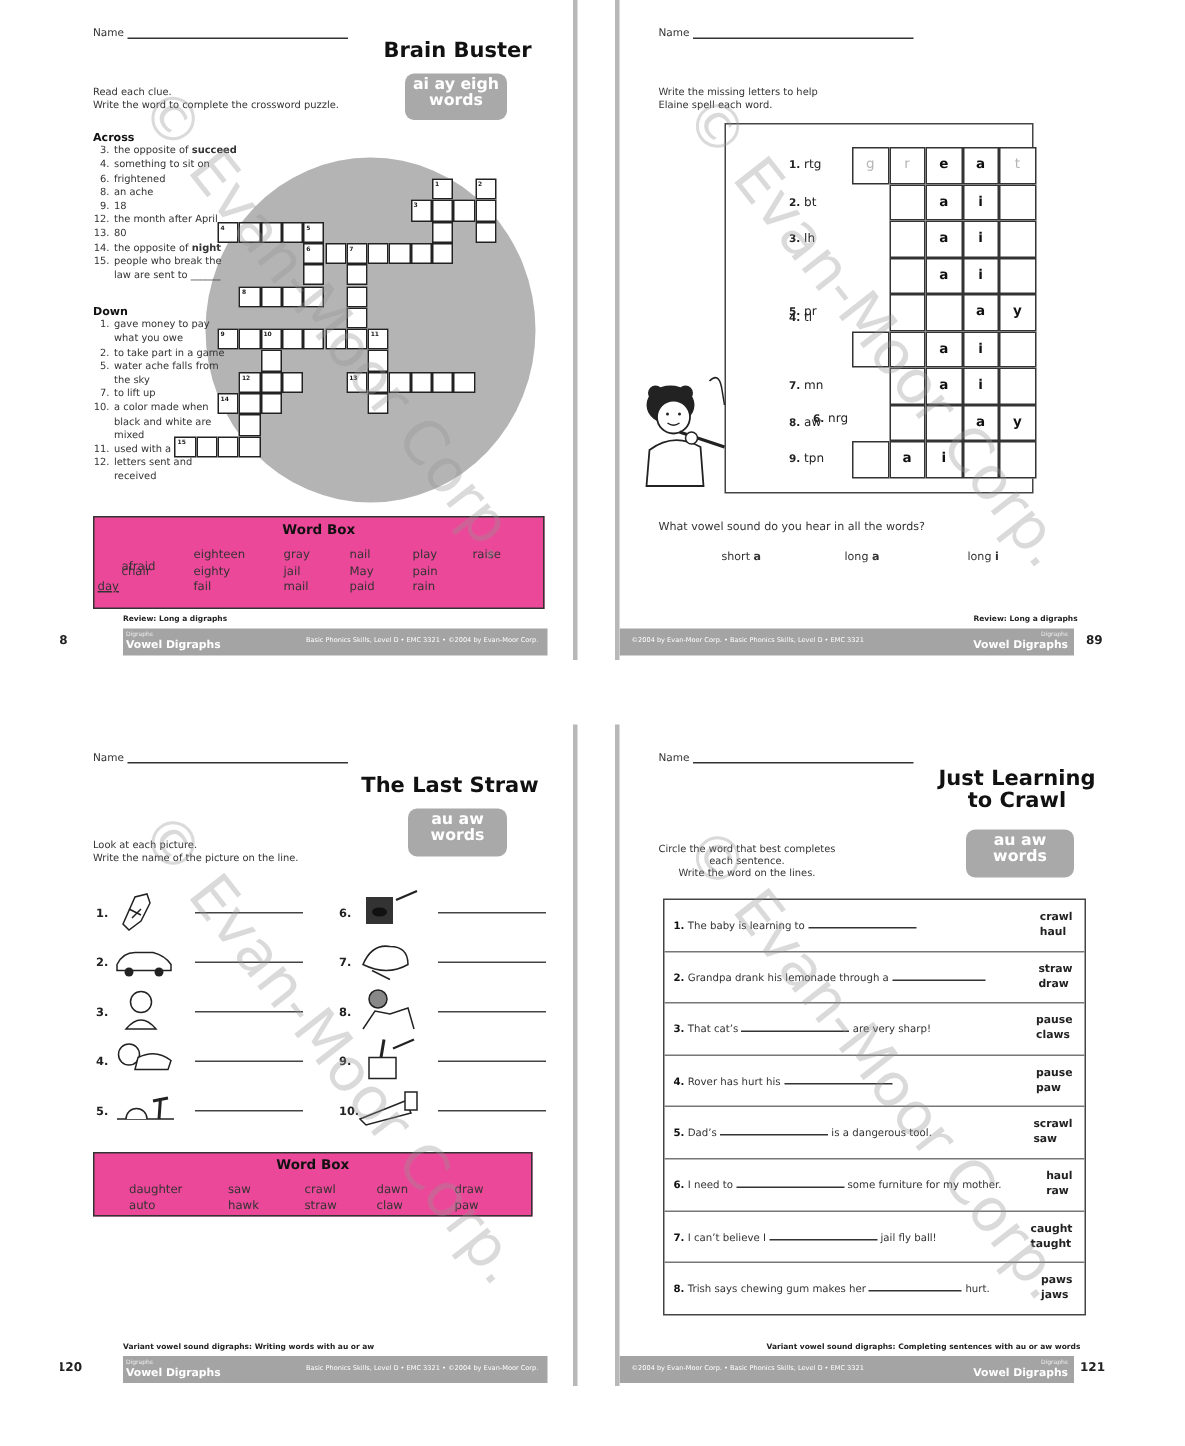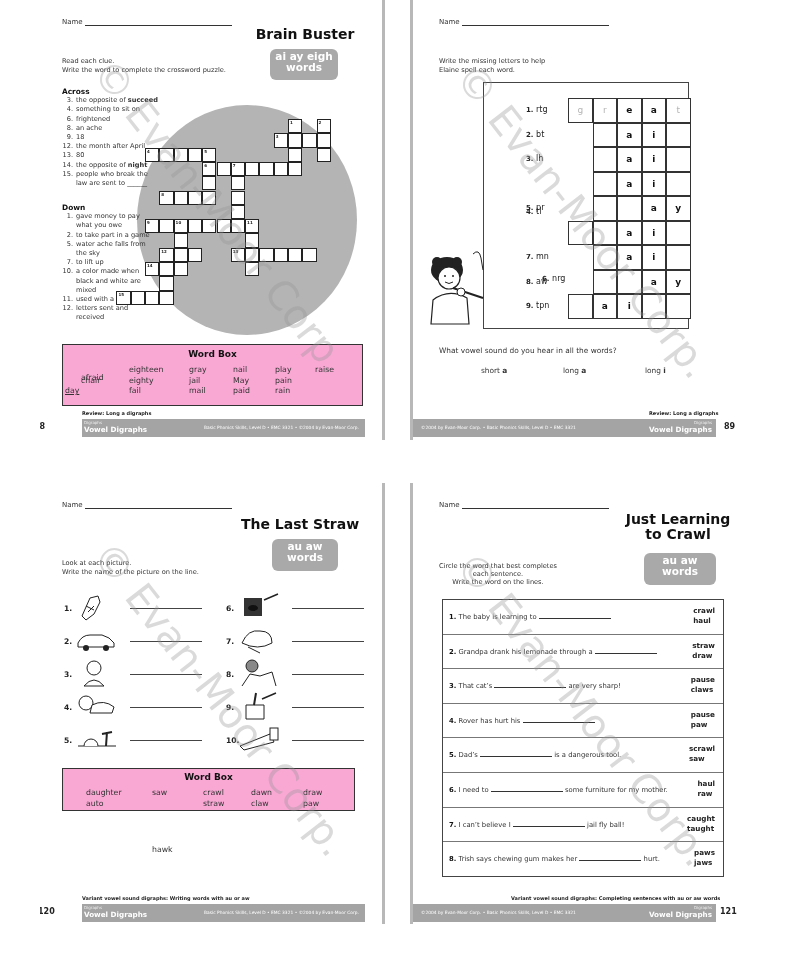--- a/index.html
+++ b/index.html
@@ -31,21 +31,21 @@
 
   
   .clues { position: absolute; font-size: 6.6px; color: #333; line-height: 9.2px; }
   .clues h4 { font-size: 7.4px; font-weight: bold; color: #111; margin-bottom: 0; }
   .clue { display: flex; }
   .clue .n { width: 14px; text-align: right; padding-right: 3px; flex-shrink: 0; }
   .ellipse { position: absolute; left: 97px; top: 105px; width: 220px; height: 230px; border-radius: 50%; background: #b4b4b4; }
   .cell { position: absolute; width: 14.3px; height: 14.3px; border: 1px solid #222; background: #fff; }
   .cell .cn { position: absolute; top: 0; left: 1px; font-size: 4px; font-weight: bold; }
 
-  .wordbox { position: absolute; border: 1.3px solid #333; background: #f9a8d4; }
+  .wordbox { position: absolute; border: 1.3px solid #333; background: #ec4899; }
   .wordbox .wb-title { position: absolute; width: 100%; text-align: center; font-weight: bold; color: #111; }
   .wordbox .wb-word { position: absolute; color: #333; }
 
   
   .mbox { position: absolute; left: 70px; top: 82px; width: 206px; height: 247px; border: 1.3px solid #444; }
   .mrow-label { position: absolute; font-size: 8px; color: #222; }
   .mrow-label b { font-weight: bold; font-size: 7px; }
   .mcell { position: absolute; width: 24.5px; height: 24.5px; border: 1px solid #333; background: #fff; text-align: center; line-height: 23px; font-size: 9px; font-weight: bold; color: #111; }
   .mcell.trace { color: #b5b5b5; font-weight: normal; }
 
@@ -501,21 +501,21 @@
         <div class="pic-line" style="left: 66px; top: 8px;"></div>
       </div>
     </div>
 
   <div class="wordbox" style="left:22px; top:285px; width:293px; height:43px;">
     <div class="wb-title" style="top:3px; font-size:9px;">Word Box</div>
     <div id="wb120">
         <div class="wb-word" style="left: 23px; top: 19px; font-size: 7.8px;">daughter</div>
         <div class="wb-word" style="left: 23px; top: 29.5px; font-size: 7.8px;">auto</div>
         <div class="wb-word" style="left: 89px; top: 19px; font-size: 7.8px;">saw</div>
-        <div class="wb-word" style="left: 89px; top: 29.5px; font-size: 7.8px; margin-top: 46px;">hawk</div>
+        <div class="wb-word" style="left: 89px; top: 29.5px; font-size: 7.8px;">hawk</div>
         <div class="wb-word" style="left: 140px; top: 19px; font-size: 7.8px;">crawl</div>
         <div class="wb-word" style="left: 140px; top: 29.5px; font-size: 7.8px;">straw</div>
         <div class="wb-word" style="left: 188px; top: 19px; font-size: 7.8px;">dawn</div>
         <div class="wb-word" style="left: 188px; top: 29.5px; font-size: 7.8px;">claw</div>
         <div class="wb-word" style="left: 240px; top: 19px; font-size: 7.8px;">draw</div>
         <div class="wb-word" style="left: 240px; top: 29.5px; font-size: 7.8px;">paw</div>
       </div>
   </div>
 
   <div class="review" style="left:42px; top:412px;">Variant vowel sound digraphs: Writing words with au or aw</div>

